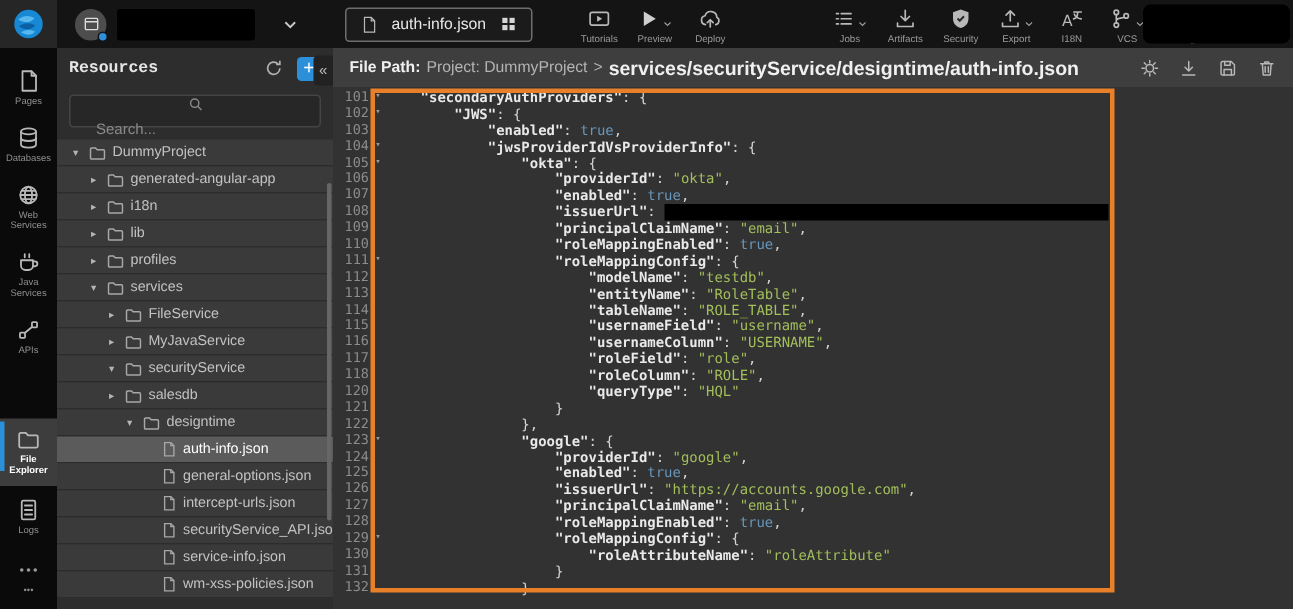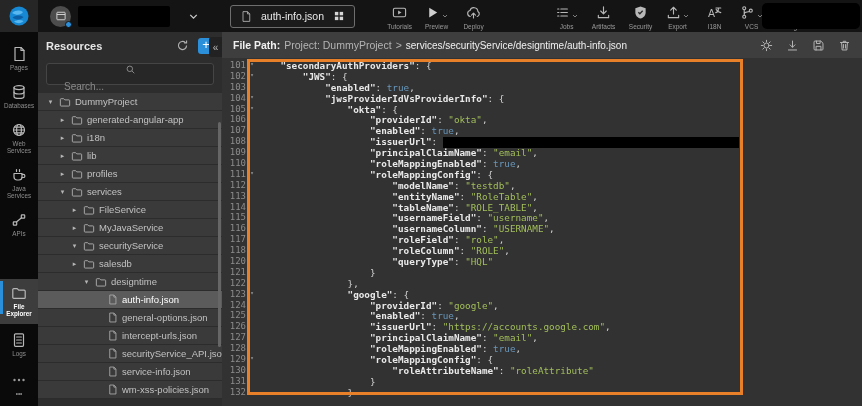--- a/index.html
+++ b/index.html
@@ -35,42 +35,42 @@
   .rail-item .rlabel { font-size:6.3px; line-height:7px; color:#8f8f8f; text-align:center; }
   .rail-item.active { background:#3d3d3d; }
   .rail-item.active::before { content:""; position:absolute; left:0; top:2px; bottom:10px; width:3px; background:var(--accent-blue,#2b8fd9); }
   .rail-item.active .rlabel { color:#fff; font-weight:bold; }
   .rail-spacer { flex:1; }
   .rail-bottom { margin-bottom:2px; }
 
   
   .panel { width:184px; background:#2d2d2d; position:relative; flex:none; overflow:hidden; }
   .panel-head { height:27px; display:flex; align-items:center; padding:0 8px; gap:9px; }
-  .panel-title { flex:1; font-size:11px; font-weight:bold; color:#e6e6e6; }
+  .panel-title { flex:1; font-size:11px; font-weight:bold; color:#e6e6e6;font-family:Liberation Mono, monospace; }
   .btn-plus { width:16px; height:16px; background:var(--accent-blue,#2b8fd9); color:#fff; border-radius:3px;
               font-size:13px; line-height:14px; text-align:center; cursor:pointer; }
   .collapse-tab { position:absolute; right:0; top:5px; width:13px; height:20px; background:#222;
                   border-radius:3px 0 0 3px; color:#bbb; font-size:10px; display:flex; align-items:center; justify-content:center; cursor:pointer; }
   .searchbox { margin:4px 8px 8px; height:22px; background:#272727; border:1px solid #454545; border-radius:3px;
                display:flex; align-items:center; gap:6px; padding:0 7px;flex-direction:column; }
   .searchbox input { flex:1; background:transparent; border:none; outline:none; color:#ccc; font-size:10px; font-family:"Liberation Sans",sans-serif; }
   .searchbox input::placeholder { color:#8a8a8a; }
   .tree { position:relative; }
   .trow { height:18px; display:flex; align-items:center; gap:4px; background:#3a3a3a; border-bottom:1px solid #2c2c2c;
           font-size:9.5px; color:#c2c2c2; white-space:nowrap; overflow:hidden; cursor:pointer; }
   .trow.sel { background:#5b5b5b; color:#fff; }
   .tarrow { width:9px; flex:none; font-size:7px; color:#b5b5b5; text-align:center; }
   .panel-scroll { position:absolute; right:1px; top:90px; width:3px; height:225px; background:#666; border-radius:2px; }
 
   
   .editor { flex:1; display:flex; flex-direction:column; background:#323232; min-width:0; }
   .pathbar { height:26px; background:#3e3e3e; display:flex; align-items:center; padding:0 11px; gap:4px; flex:none; }
   .pathbar .pl { font-size:10.5px; font-weight:bold; color:#f0f0f0; }
   .pathbar .pp { font-size:10.5px; color:#b4b4b4; }
-  .pathbar .pf { font-size:10px; font-weight:normal; color:#f0f0f0; }
+  .pathbar .pf { font-size:13px; font-weight:bold; color:#f0f0f0; }
   .path-actions { margin-left:auto; display:flex; align-items:center; gap:13px; }
   .pa { cursor:pointer; display:flex; }
 
   .code { position:relative; flex:1; font-family:"DejaVu Sans Mono", monospace; font-size:9.3px; padding-top:2px; overflow:hidden; }
   .crow { height:10.9px; display:flex; align-items:flex-start; }
   .lnum { width:24px; flex:none; text-align:right; color:#8c8c8c; font-size:9px; }
   .fold { width:12px; flex:none; text-align:center; color:#9a9a9a; font-size:6px; }
   .ctext { white-space:pre; }
   .tk-key { color:#e9e9e9; font-weight:bold; }
   .tk-str { color:var(--string-green,#a3bf5b); }

